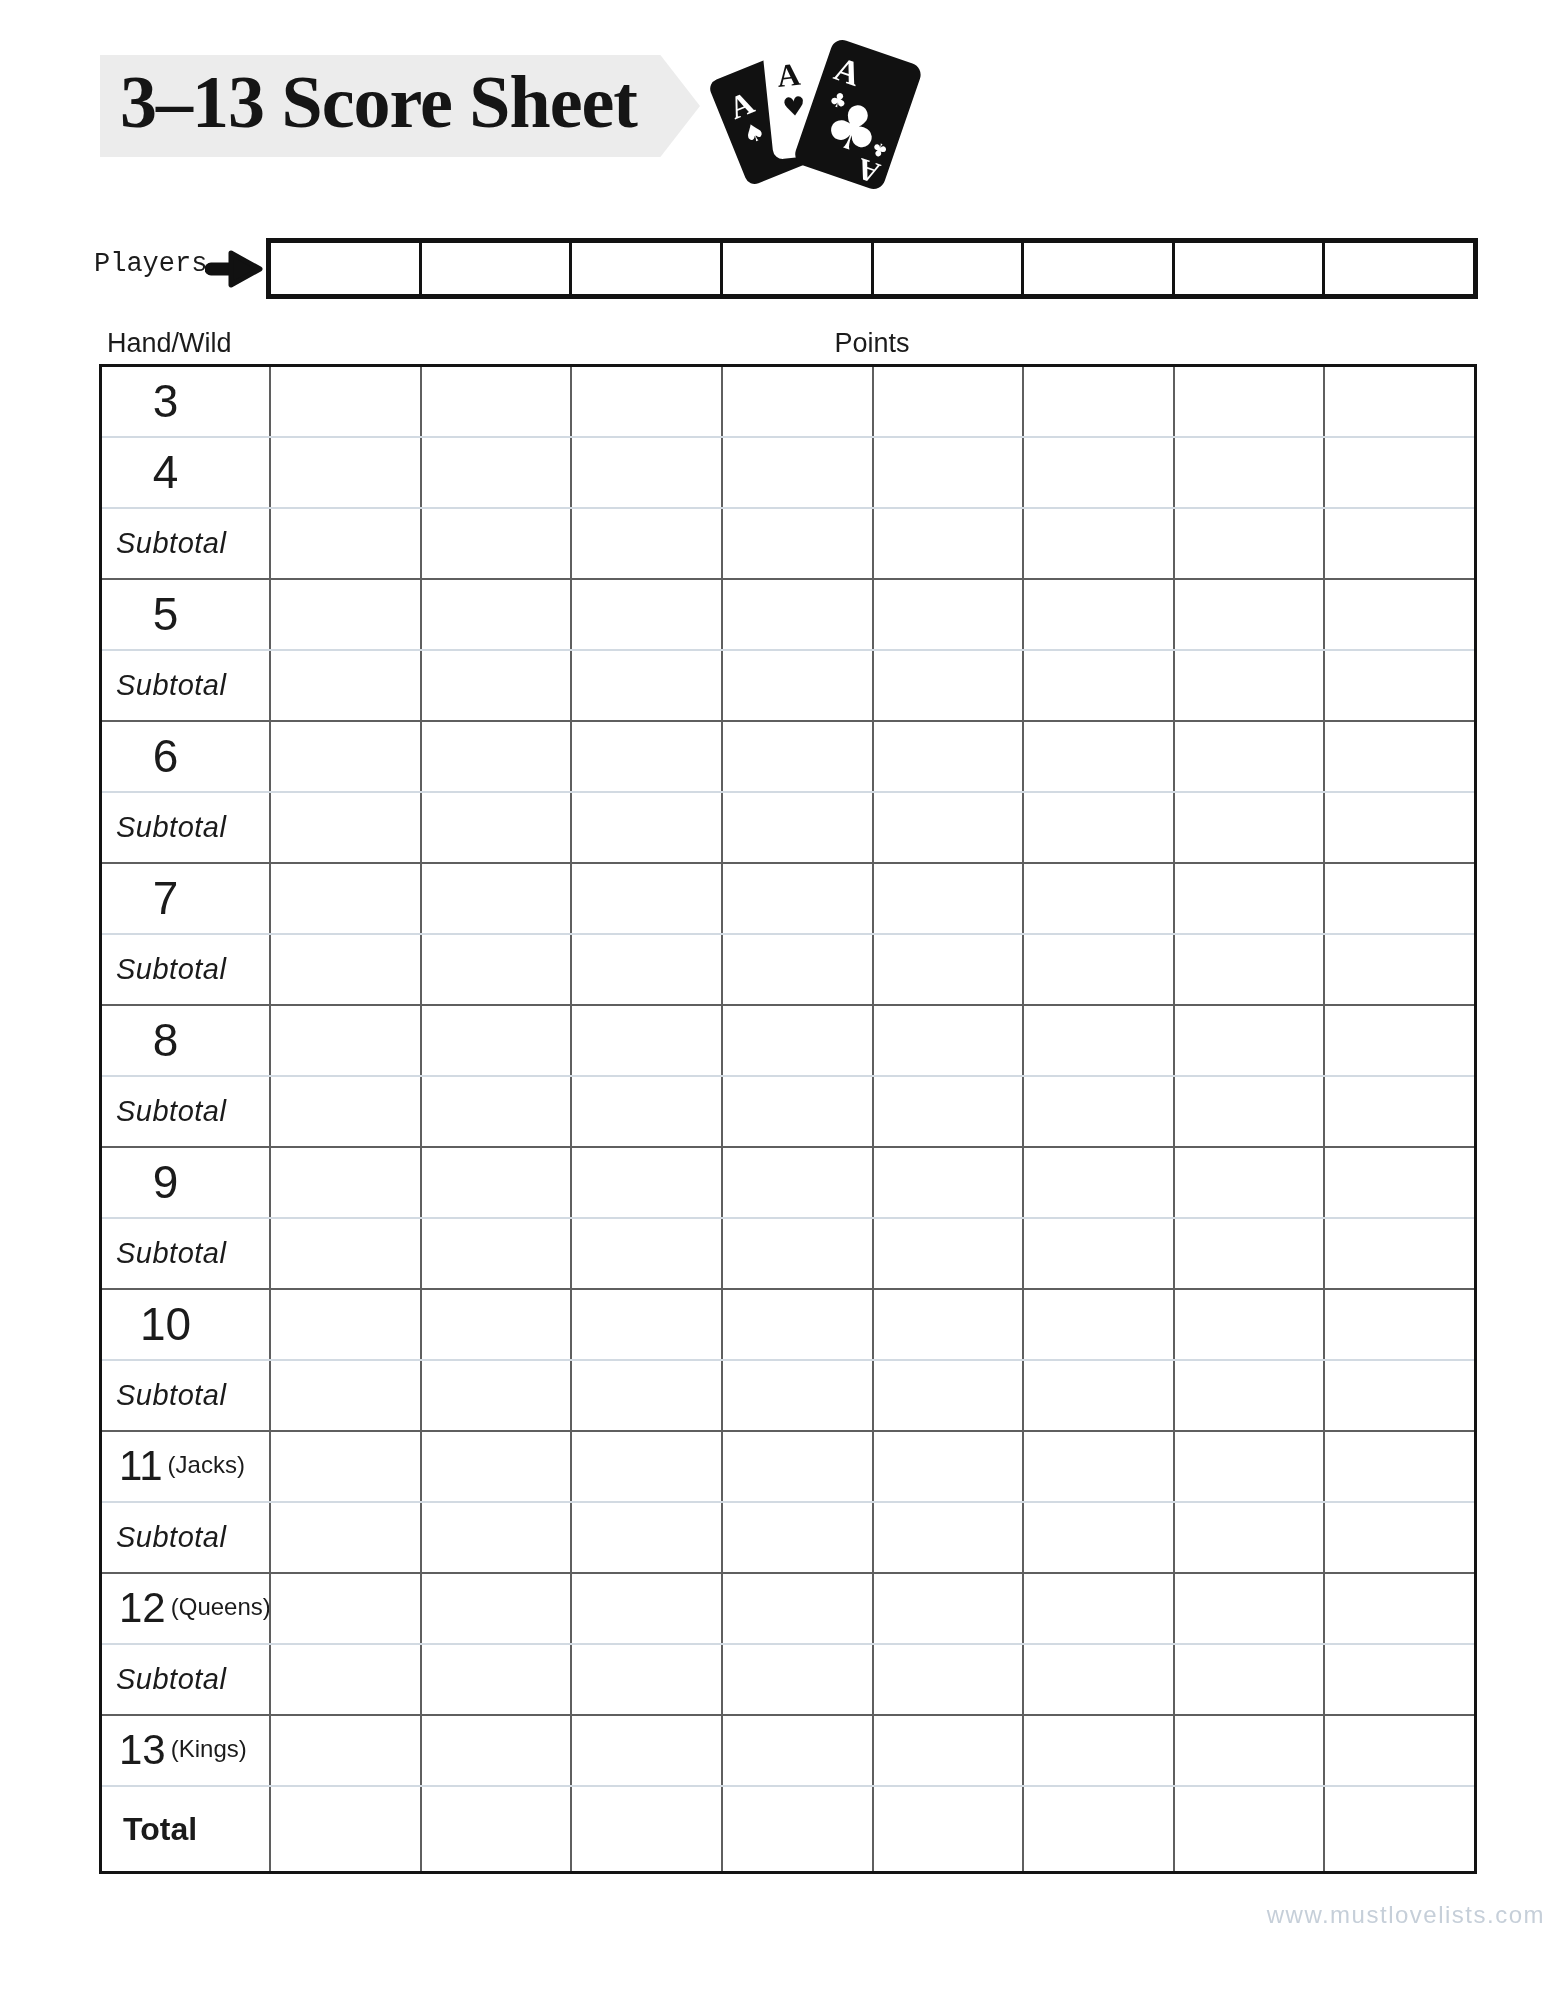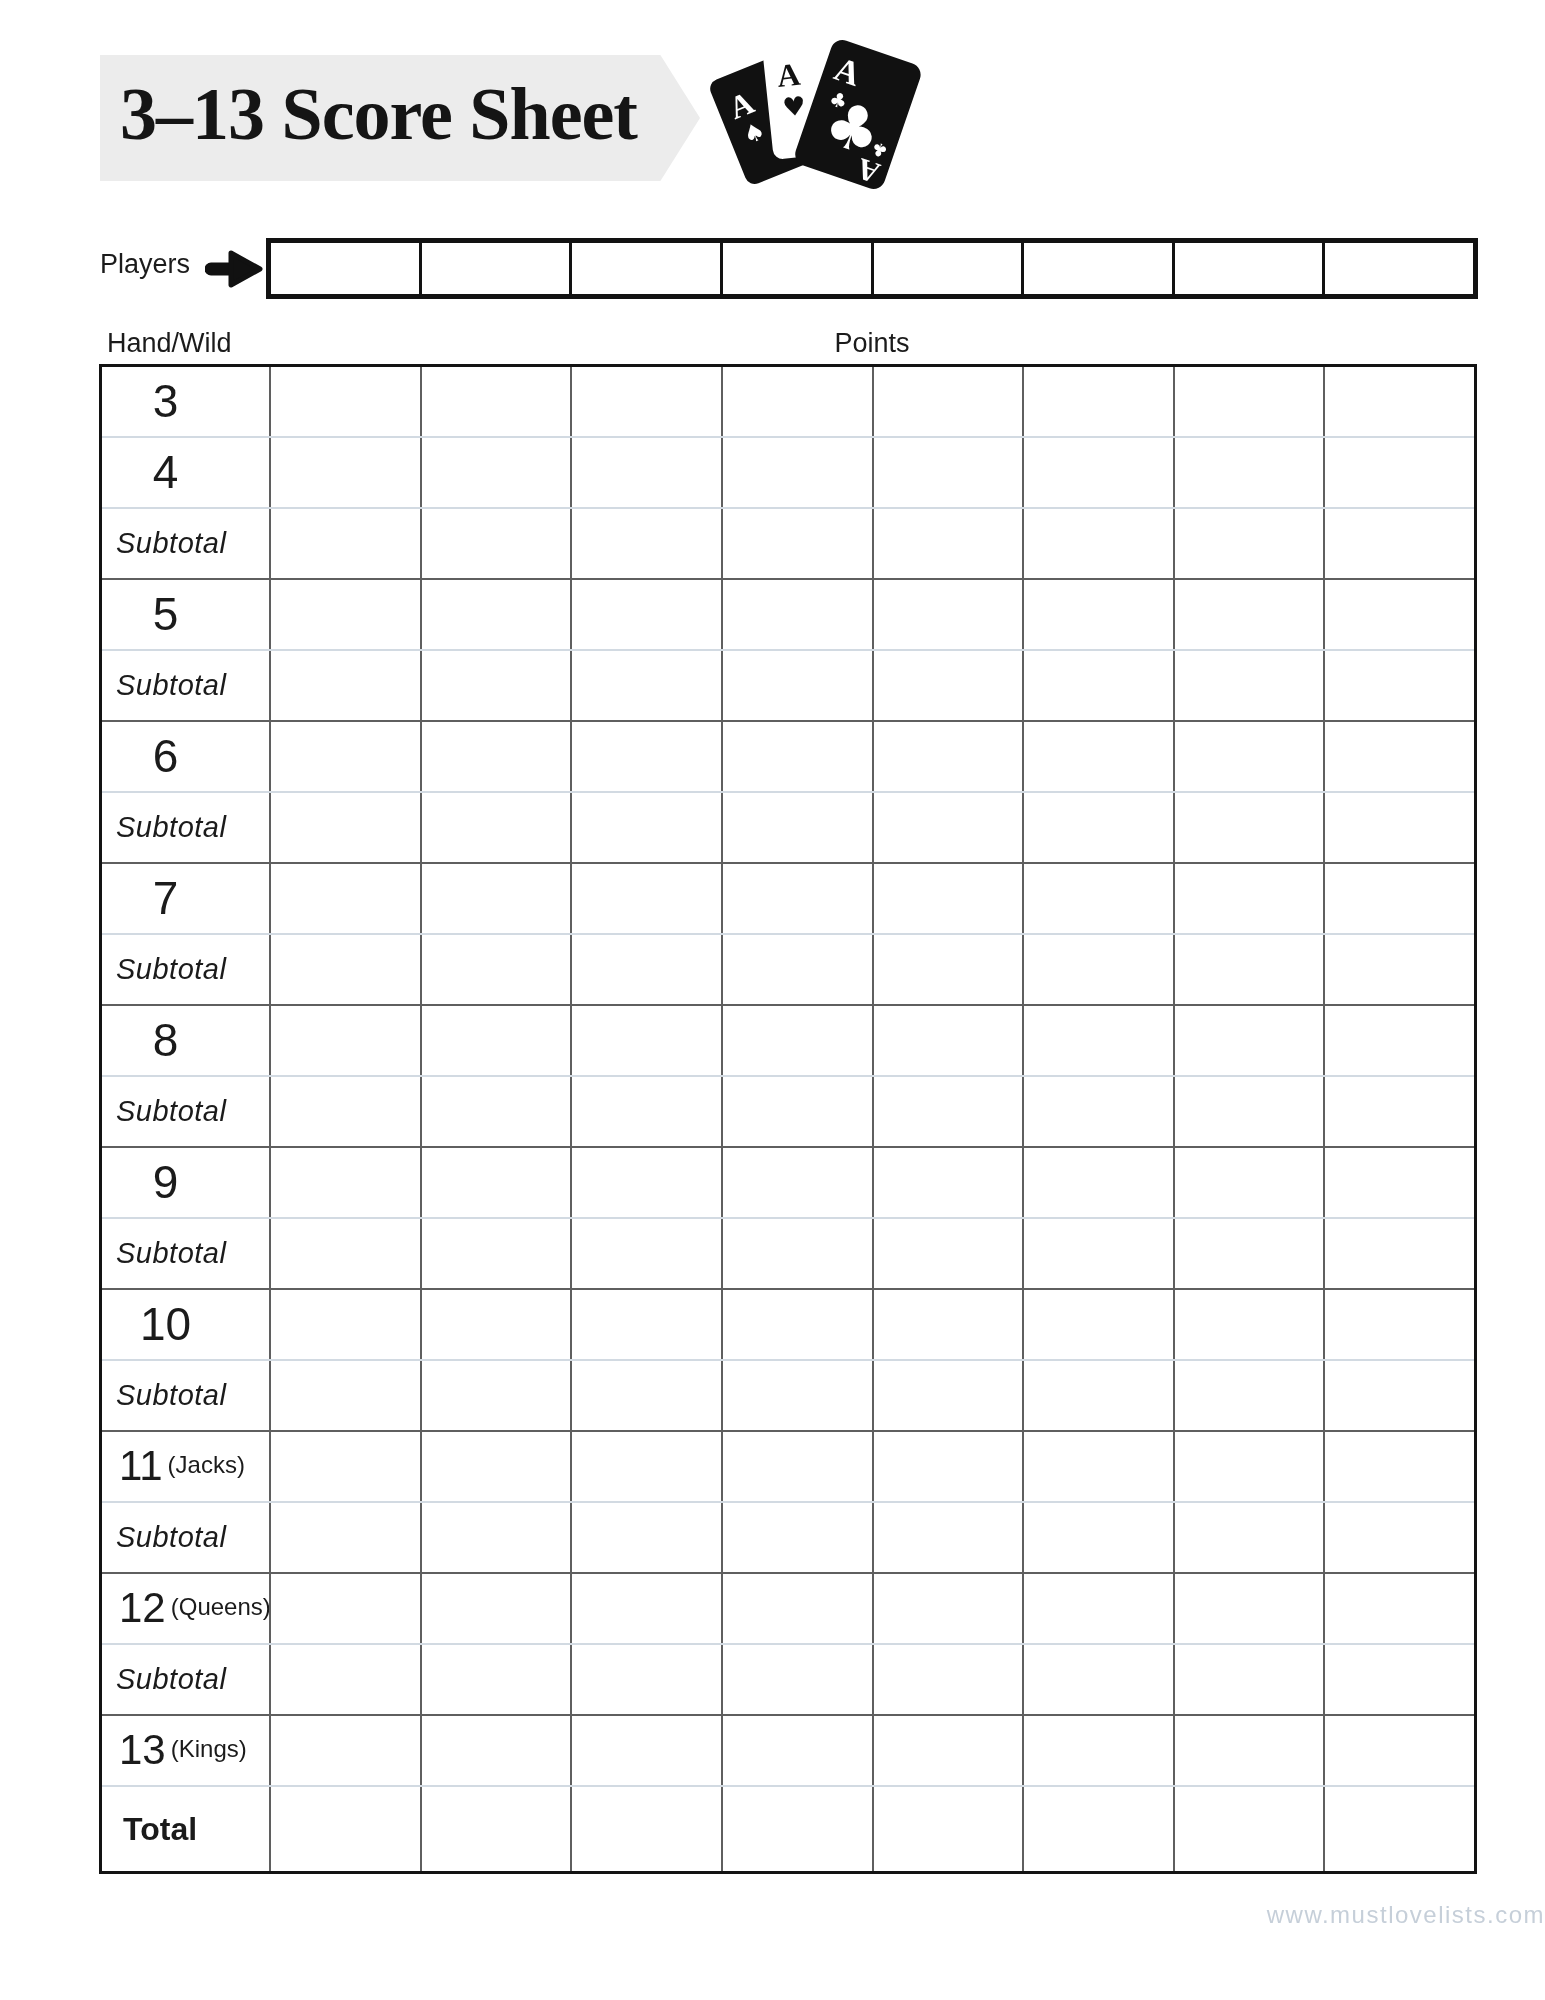--- a/index.html
+++ b/index.html
@@ -12,33 +12,33 @@
   }
   *{margin:0;padding:0;box-sizing:border-box;}
   html,body{background:#ffffff;}
   body{
     width:1545px;height:2000px;position:relative;
     font-family:"Liberation Sans",sans-serif;color:var(--text);
     overflow:hidden;
   }
   
   .banner{
-    position:absolute;left:100px;top:55px;width:600px;height:126px;
+    position:absolute;left:100px;top:55px;width:600px;height:102px;
     background:var(--banner-bg);
     clip-path:polygon(0 0,93.4% 0,100% 50%,93.4% 100%,0 100%);
     display:flex;align-items:center;
   }
   .title{
     font-family:"Liberation Serif","DejaVu Serif",serif;font-weight:700;
     font-size:74px;letter-spacing:-1px;padding:0 0 8px 20px;color:#151515;
     white-space:nowrap;
   }
   .cards{position:absolute;left:706px;top:22px;}
   
-  .players-label{position:absolute;left:100px;top:249px;font-size:27px;}
+  .players-label{position:absolute;left:94px;top:249px;font-size:27px;font-family:Liberation Mono, monospace;}
   .players-arrow{position:absolute;left:205px;top:250px;}
   .players-row{
     position:absolute;left:266px;top:238px;width:1212px;height:61px;
     border:5px solid #121212;display:flex;background:#fff;
   }
   .pcell{flex:1;border-left:3px solid #121212;}
   .pcell:first-child{border-left:none;}
   
   .hand-header{position:absolute;left:107px;top:328px;font-size:27px;}
   .points-header{position:absolute;left:267px;top:328px;width:1210px;text-align:center;font-size:27px;}

